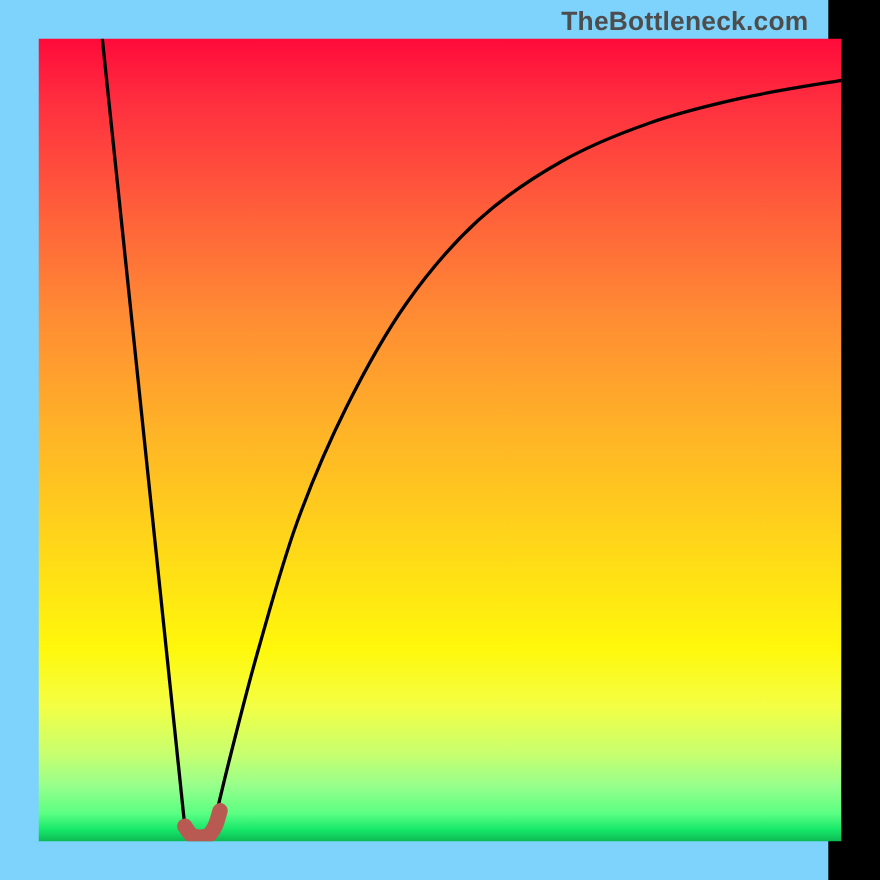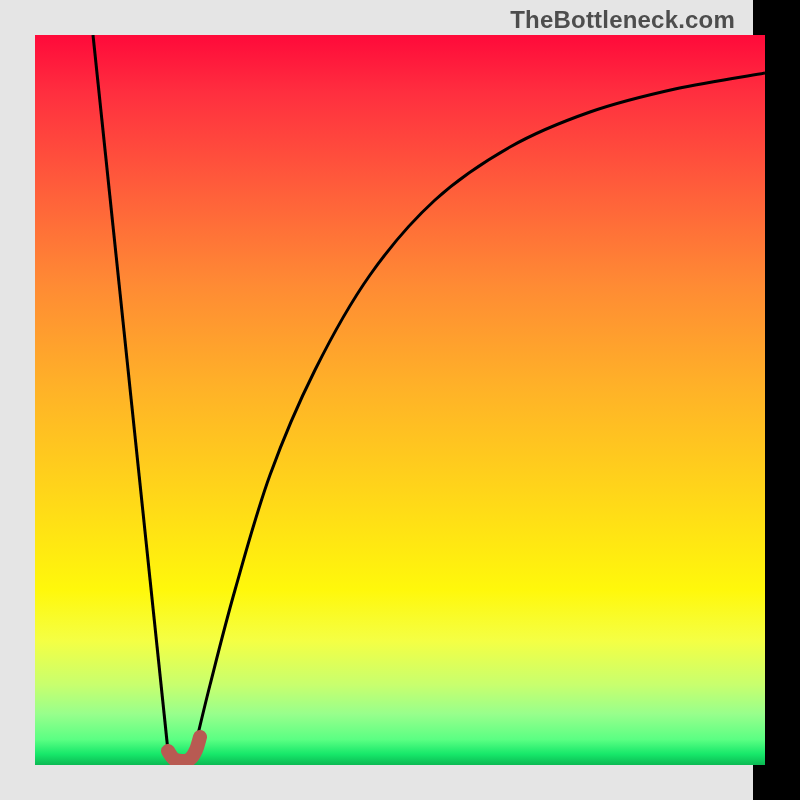--- a/index.html
+++ b/index.html
@@ -9,21 +9,21 @@
     height: 800px;
     background: #000;
     overflow: hidden;
   }
   .frame {
     position: absolute;
     left: 0;
     top: 0;
     width: 753px;
     height: 800px;
-    background: #e5e5e5;
+    background: #7dd3fc;
   }
   .plot-area {
     position: absolute;
     left: 35px;
     top: 35px;
     width: 730px;
     height: 730px;
     overflow: hidden;
   }
   .gradient {

